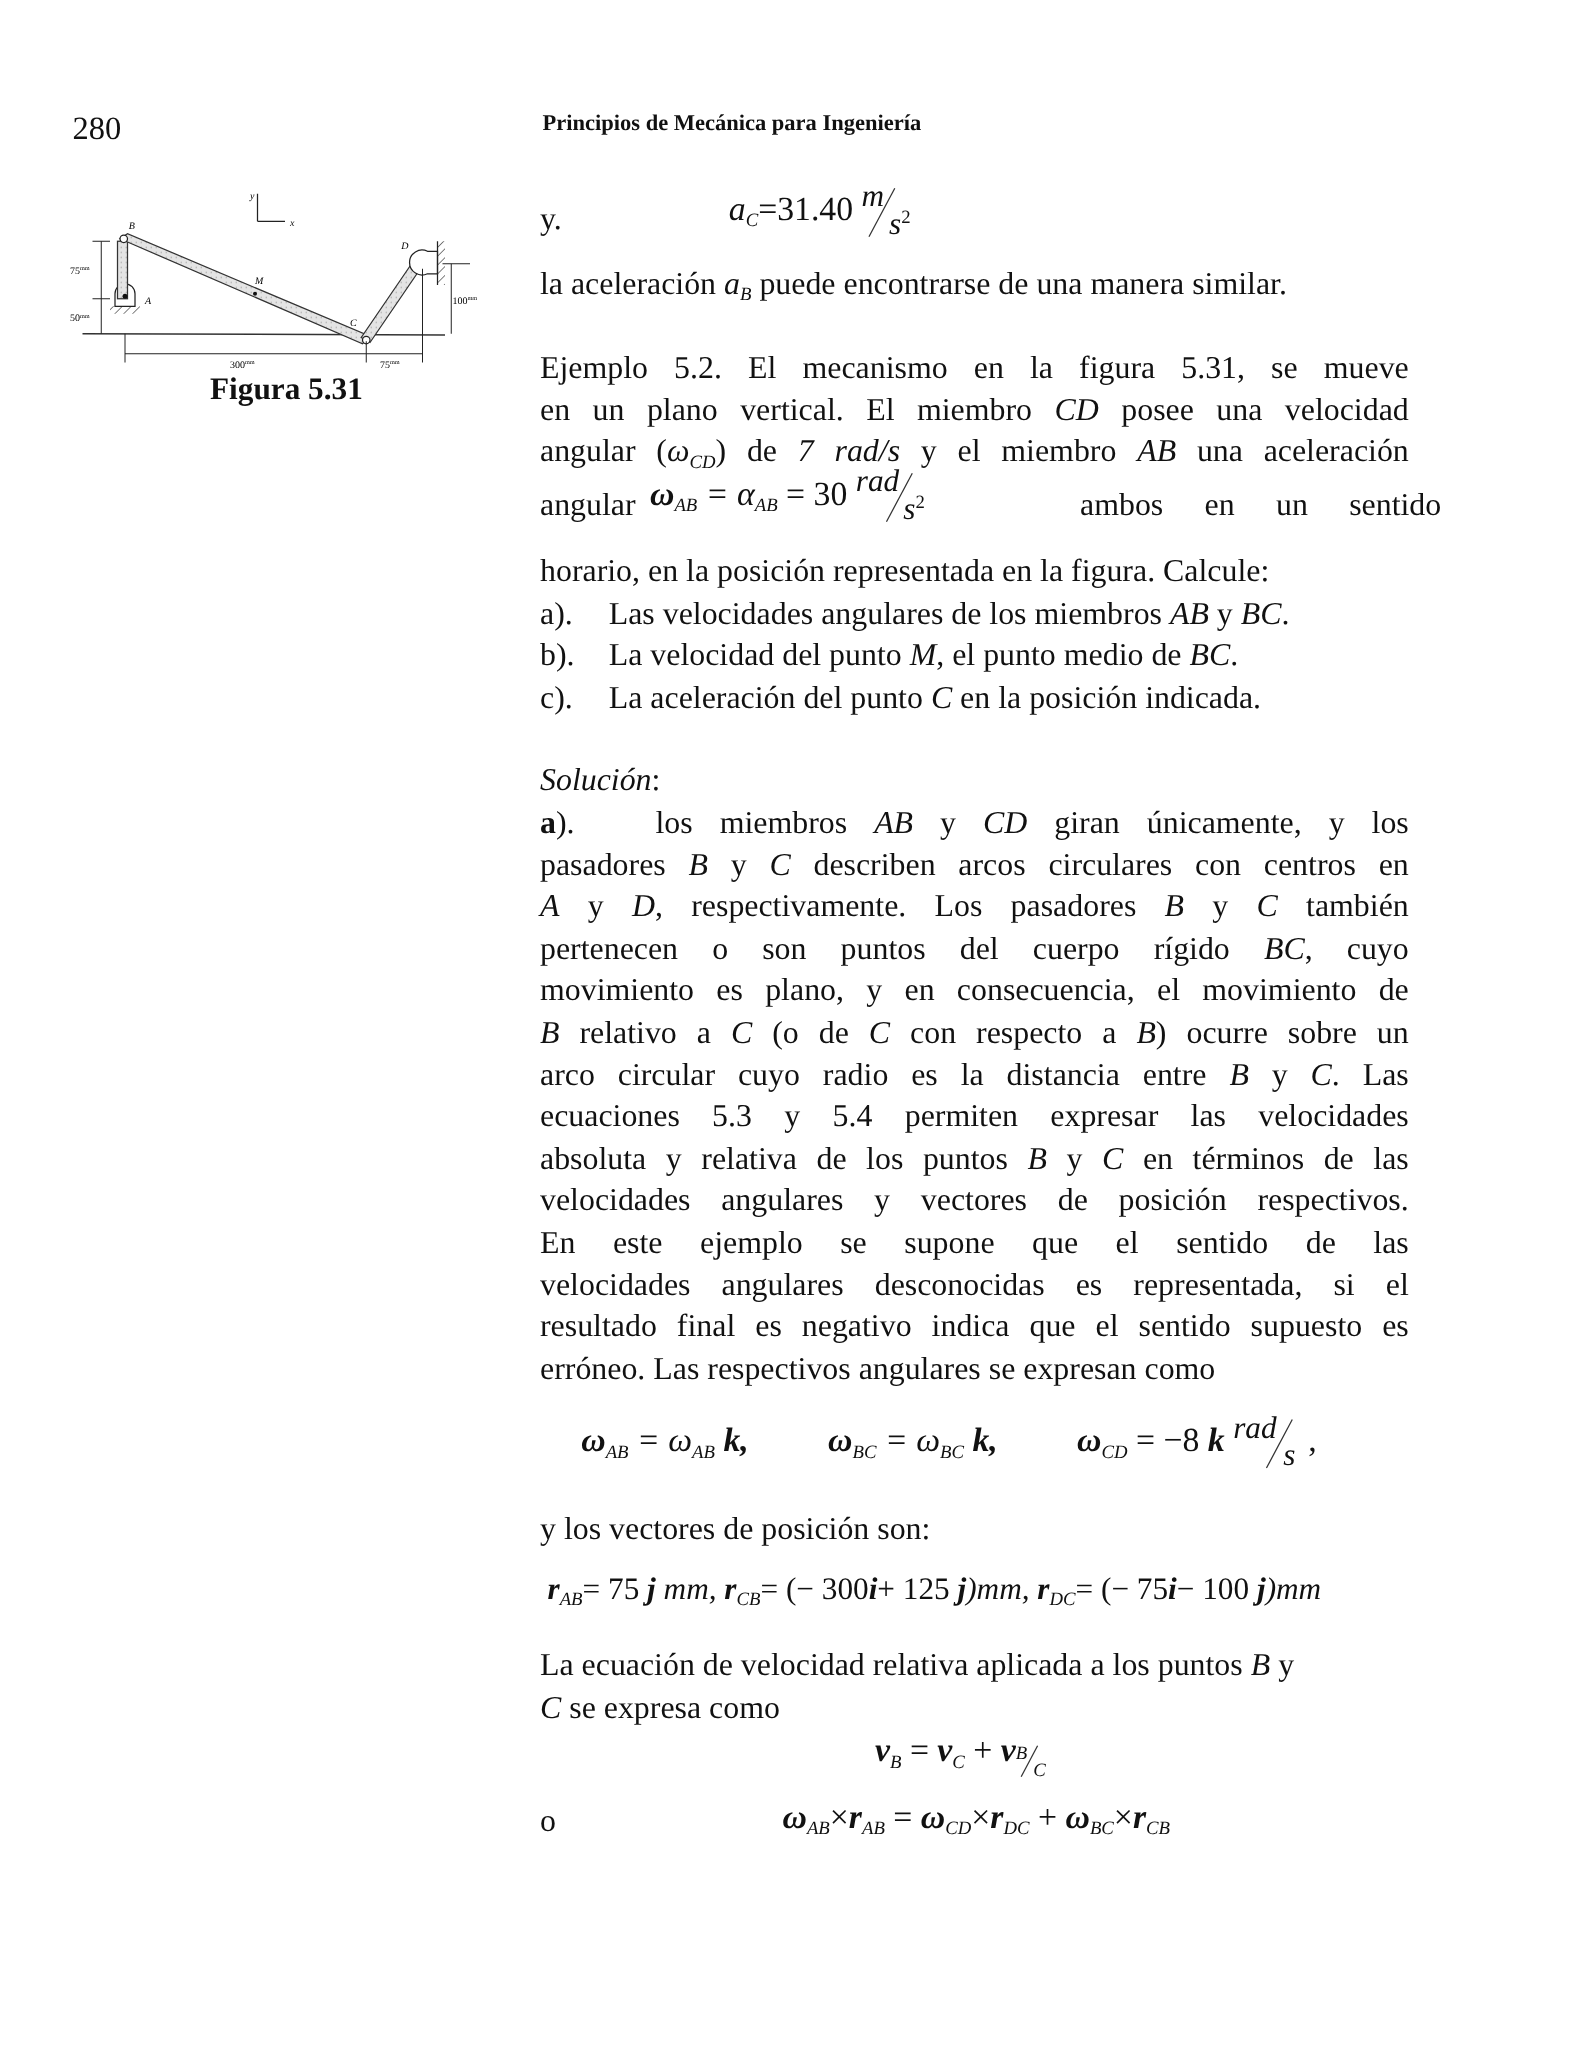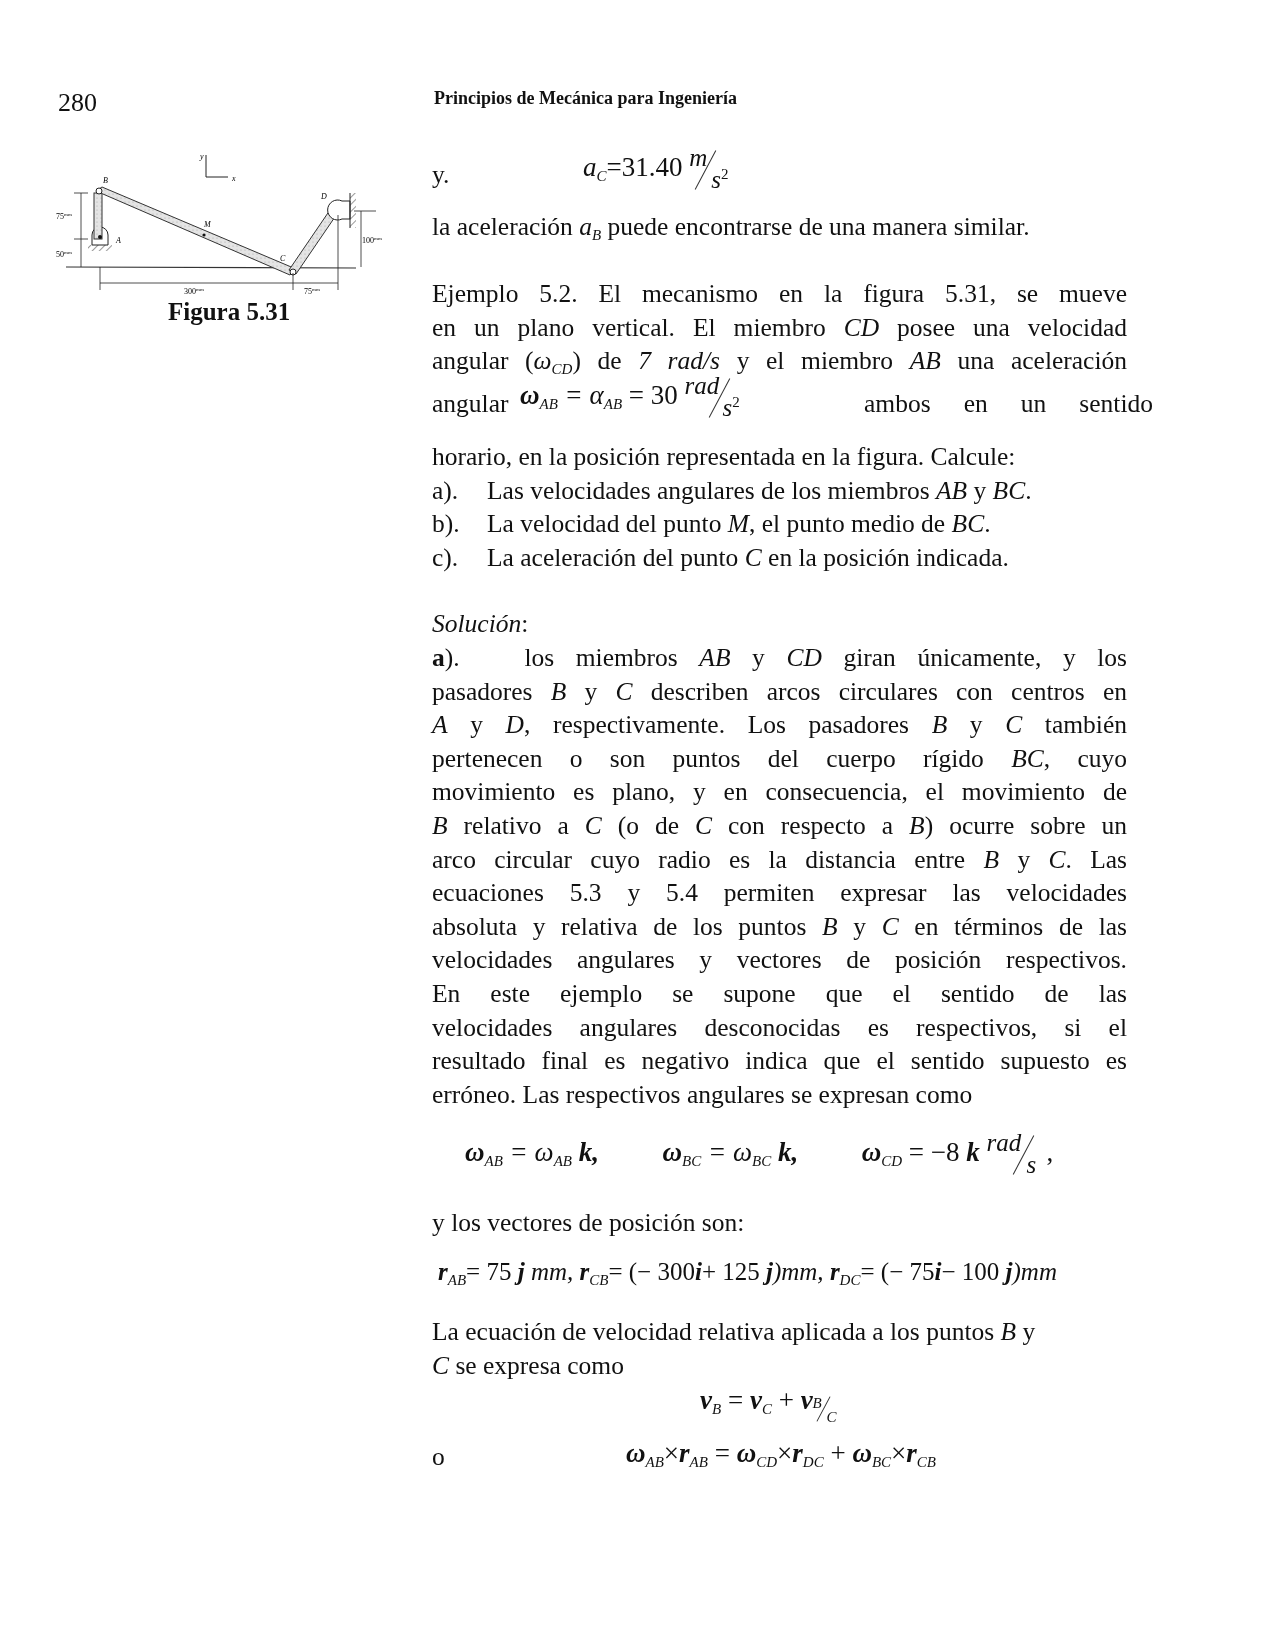--- a/index.html
+++ b/index.html
@@ -133,21 +133,21 @@
     <div class="line j" style="top: 674.6px;">pasadores <i>B</i> y <i>C</i> describen arcos circulares con centros en</div>
     <div class="line j" style="top: 708.2px;"><i>A</i> y <i>D</i>, respectivamente. Los pasadores <i>B</i> y <i>C</i> también</div>
     <div class="line j" style="top: 741.8px;">pertenecen o son puntos del cuerpo rígido <i>BC</i>, cuyo</div>
     <div class="line j" style="top: 775.4px;">movimiento es plano, y en consecuencia, el movimiento de</div>
     <div class="line j" style="top: 809px;"><i>B</i> relativo a <i>C</i> (o de <i>C</i> con respecto a <i>B</i>) ocurre sobre un</div>
     <div class="line j" style="top: 842.6px;">arco circular cuyo radio es la distancia entre <i>B</i> y <i>C</i>. Las</div>
     <div class="line j" style="top: 876.2px;">ecuaciones 5.3 y 5.4 permiten expresar las velocidades</div>
     <div class="line j" style="top: 909.8px;">absoluta y relativa de los puntos <i>B</i> y <i>C</i> en términos de las</div>
     <div class="line j" style="top: 943.4px;">velocidades angulares  y vectores de posición respectivos.</div>
     <div class="line j" style="top: 977px;">En este ejemplo se supone que el sentido de las</div>
-    <div class="line j" style="top: 1010.6px;">velocidades angulares desconocidas es respectivos, si el</div>
+    <div class="line j" style="top: 1010.6px;">velocidades angulares desconocidas es representada, si el</div>
     <div class="line j" style="top: 1044.2px;">resultado final es negativo indica que el sentido supuesto es</div>
     <div class="line nj" style="top: 1077.8px;">erróneo. Las respectivos angulares se expresan como</div>
   </div>
 
 <div class="eq" style="left:465px; top:1135px;">
   <span class="bm">ω</span><sub class="s">AB</sub>
   <i>= ω</i><sub class="s">AB</sub>
   <span class="bm">k,</span>
   <span style="display:inline-block; width:50px;"></span>
   <span class="bm">ω</span><sub class="s">BC</sub>

